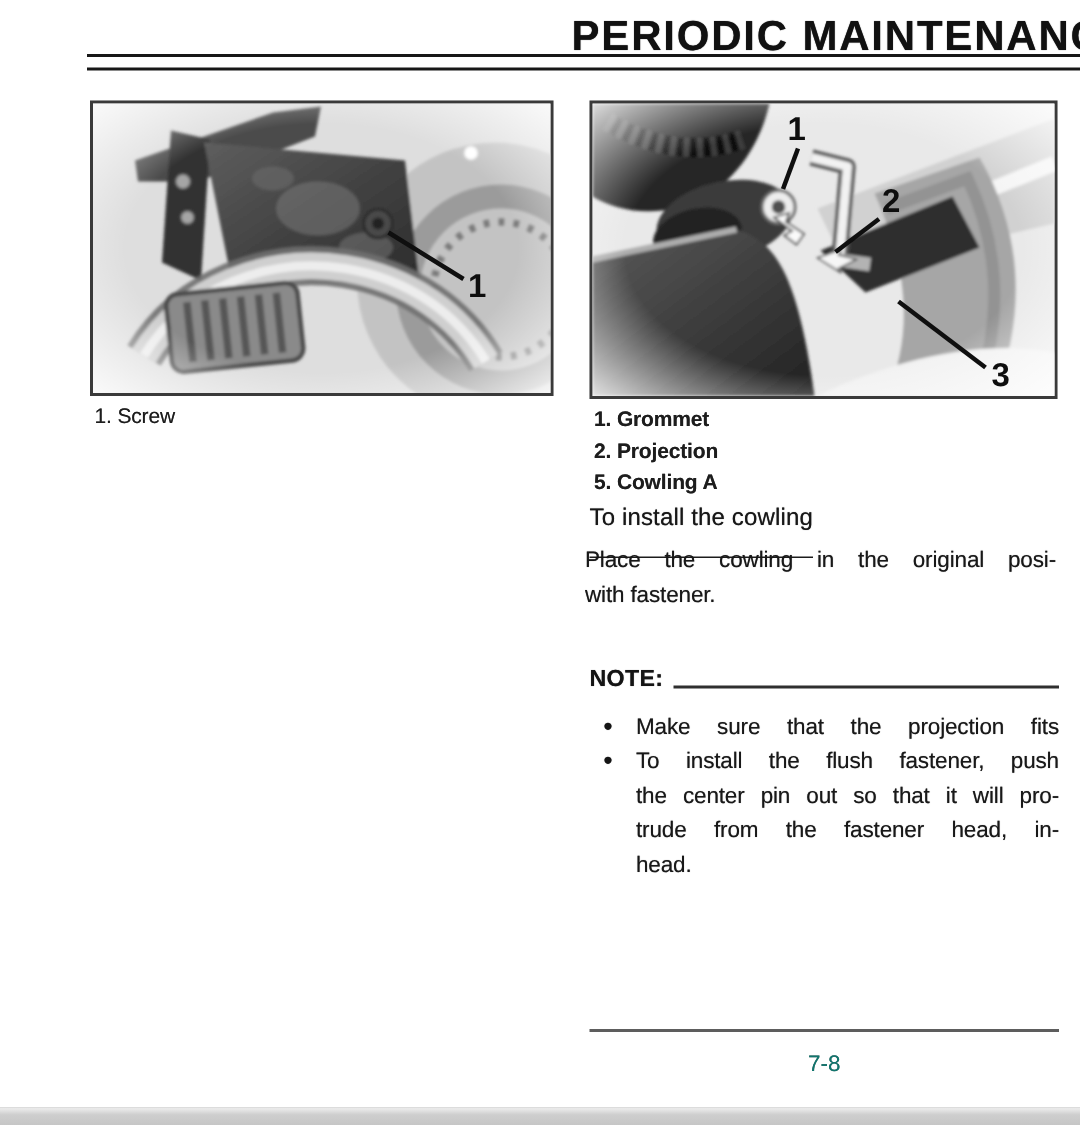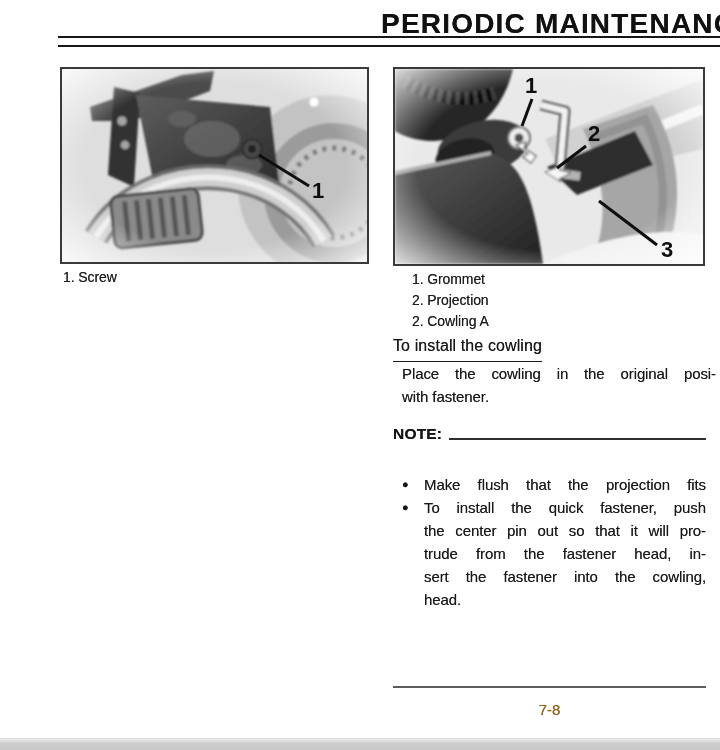--- a/index.html
+++ b/index.html
@@ -19,41 +19,41 @@
   }
   
   .fig{position:absolute;border:2px solid #3a3a3a;background:#e8e8e8;box-sizing:border-box;}
   .fig svg{display:block;width:100%;height:100%;}
   .fig-left{left:60px;top:67px;width:309px;height:197px;}
   .fig-right{left:393px;top:67px;width:312px;height:199px;}
   .callout-text{font-family:"Liberation Sans","DejaVu Sans",sans-serif;font-size:22px;font-weight:bold;fill:#0e0e0e;}
   
   .caption{font-size:14px;line-height:21px;color:#1d1d1d;text-shadow:0 0 .4px rgba(0,0,0,.65);letter-spacing:-0.1px;}
   .cap-left{position:absolute;left:63px;top:267px;}
-  .caps-right{position:absolute;left:412px;top:269px;}
+  .caps-right{position:absolute;left:396px;top:269px;font-weight:bold;}
   
   .heading{
     position:absolute;left:393px;top:337px;font-size:16px;color:#171717;
     text-shadow:0 0 .5px rgba(0,0,0,.7);letter-spacing:.1px;
   }
-  .heading span{display:inline-block;border-bottom:1.6px solid #1c1c1c;padding-bottom:6px;}
+  .heading span{display:inline-block;border-bottom:1.6px solid #1c1c1c;padding-bottom:16px;}
   .textcol{font-size:15px;letter-spacing:-0.1px;color:#181818;text-shadow:0 0 .5px rgba(0,0,0,.6);}
   .ln{height:23px;line-height:23px;overflow:hidden;}
   .jl{text-align:justify;}
   .jl::after{content:"";display:inline-block;width:100%;height:0;}
-  .paragraph{position:absolute;left:402px;top:362px;width:314px;}
-  .note-row{position:absolute;left:393px;top:425px;width:313px;display:flex;}
+  .paragraph{position:absolute;left:390px;top:362px;width:314px;}
+  .note-row{position:absolute;left:393px;top:444px;width:313px;display:flex;}
   .note-label{font-size:15.5px;font-weight:bold;letter-spacing:.2px;color:#141414;text-shadow:0 0 .5px rgba(0,0,0,.7);}
   .note-rule{flex:1;border-bottom:2px solid #2f2f2f;margin:0 0 3px 7px;}
   .bullets{position:absolute;left:393px;top:473px;width:313px;}
   .bullet{display:flex;}
   .bullet .dot{width:31px;flex:0 0 31px;font-size:11px;line-height:23px;text-align:left;padding-left:9px;box-sizing:border-box;color:#141414;}
   .bullet .bt{flex:1;min-width:0;}
   .end-rule{position:absolute;left:393px;top:686px;width:313px;border-top:2px solid #5d5d5d;}
-  .page-number{position:absolute;left:393px;top:701px;width:313px;text-align:center;font-size:15px;color:#a16207;text-shadow:0 0 .4px rgba(0,0,0,.6);}
+  .page-number{position:absolute;left:393px;top:701px;width:313px;text-align:center;font-size:15px;color:#0f766e;text-shadow:0 0 .4px rgba(0,0,0,.6);}
   
   .bottom-bar{
     position:absolute;left:0;right:0;top:738px;height:12px;
     background:linear-gradient(180deg,#ececec 0%,#cecece 35%,#c5c5c5 100%);
     border-top:1px solid #dcdcdc;
   }
 </style>
 </head>
 <body>
 
@@ -158,51 +158,50 @@
       <line x1="191" y1="77" x2="162" y2="99" stroke="#0f0f0f" stroke-width="3"></line>
       <text class="callout-text" x="193" y="72">2</text>
       <line x1="204" y1="132" x2="262" y2="176" stroke="#0f0f0f" stroke-width="3"></line>
       <text class="callout-text" x="266" y="188">3</text>
     </svg>
   </figure>
 
   <div class="caps-right">
     <div class="caption">1. Grommet</div>
     <div class="caption">2. Projection</div>
-    <div class="caption">2. Cowling A</div>
+    <div class="caption">5. Cowling A</div>
   </div>
 
   <div class="heading">
     <span>To install the cowling</span>
   </div>
 
   <div class="paragraph textcol">
     <div class="ln jl">Place the cowling in the original posi-</div>
     <div class="ln">with fastener.</div>
   </div>
 
   <div class="note-row">
     <span class="note-label">NOTE:</span>
     <span class="note-rule"></span>
   </div>
 
   <div class="bullets textcol">
     <div class="bullet">
       <span class="dot">●</span>
       <div class="bt">
-        <div class="ln jl">Make flush that the projection fits</div>
+        <div class="ln jl">Make sure that the projection fits</div>
       </div>
     </div>
     <div class="bullet">
       <span class="dot">●</span>
       <div class="bt">
-        <div class="ln jl">To install the quick fastener, push</div>
+        <div class="ln jl">To install the flush fastener, push</div>
         <div class="ln jl">the center pin out so that it will pro-</div>
         <div class="ln jl">trude from the fastener head, in-</div>
-        <div class="ln jl">sert the fastener into the cowling,</div>
         <div class="ln">head.</div>
       </div>
     </div>
   </div>
 
   <div class="end-rule"></div>
 
   <div class="page-number">7-8</div>
 
   <div class="bottom-bar"></div>

